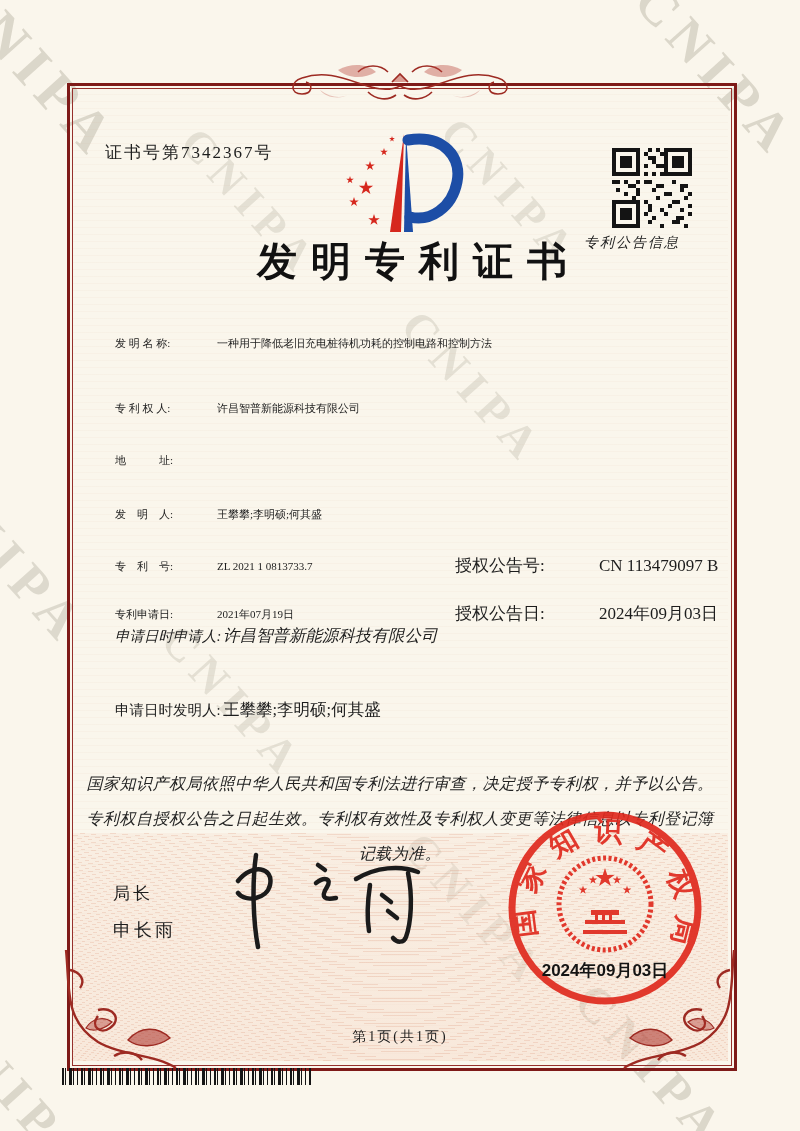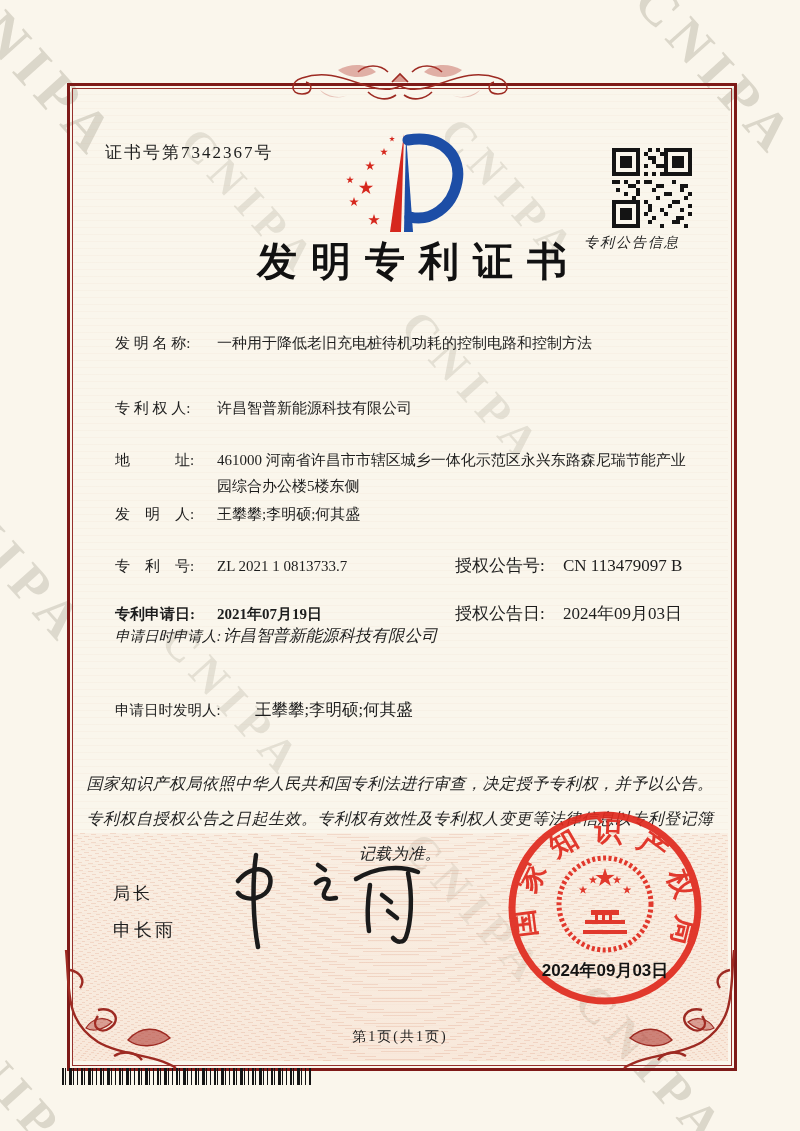--- a/index.html
+++ b/index.html
@@ -29,24 +29,24 @@
   .ornament{position:absolute; pointer-events:none;}
   
   .cert-no{position:absolute; left:105px; top:141px; font-size:17px; letter-spacing:2px;}
   .logo{position:absolute; left:338px; top:132px;}
   .qr{position:absolute; left:612px; top:148px;}
   .qr-label{position:absolute; left:584px; top:234px; width:136px; text-align:left;
     font-size:14px; font-style:italic; letter-spacing:2px; color:#222;}
   .title{position:absolute; left:12px; top:234px; width:100%; text-align:center;
     font-size:40px; font-weight:bold; letter-spacing:14px; text-indent:14px; color:#111;}
   
-  .row{position:absolute; left:115px; display:flex; font-size:15px; line-height:26px;}
+  .row{position:absolute; left:115px; display:flex; font-size:11px; line-height:26px;}
   .row .lab{flex:none; width:102px; white-space:pre;}
   .row .val{width:480px;}
-  .row2{position:absolute; left:455px; display:flex; font-size:17px; line-height:26px;}
+  .row2{position:absolute; left:455px; display:flex; font-size:17px; line-height:26px;gap:36px;}
   .row2 .lab{flex:none; width:108px;}
   .row2 .val{white-space:nowrap;}
   .row-sm{position:absolute; left:115px; display:flex; line-height:24px;}
   .row-sm .lab{flex:none; width:108px; font-size:14.5px;}
   .row-sm .val{font-size:16.5px;}
   
   .statement{position:absolute; left:80px; top:766px; width:640px; text-align:center;
     font-size:16px; font-style:italic; line-height:35px; letter-spacing:0.5px; color:#222;}
   
   .signer-title{position:absolute; left:113px; top:882px; font-size:17px; letter-spacing:3px;
@@ -216,47 +216,46 @@
   <div class="row" style="top:330px;">
     <span class="lab">发 明 名 称: </span>
     <span class="val">一种用于降低老旧充电桩待机功耗的控制电路和控制方法</span>
   </div>
   <div class="row" style="top:395px;">
     <span class="lab">专 利 权 人: </span>
     <span class="val">许昌智普新能源科技有限公司</span>
   </div>
   <div class="row" style="top:447px;">
     <span class="lab">地　　　址: </span>
-    <span class="val">461000 河南省许昌市市辖区城乡一体化示范区永兴东路森尼瑞节能产业园综合办公楼5楼东侧</span>
   </div>
   <div class="row" style="top:501px;">
     <span class="lab">发　明　人: </span>
     <span class="val">王攀攀;李明硕;何其盛</span>
   </div>
   <div class="row" style="top:553px;">
     <span class="lab">专　利　号: </span>
     <span class="val" style="width:230px;">ZL 2021 1 0813733.7</span>
   </div>
   <div class="row2" style="top:553px;">
     <span class="lab">授权公告号: </span>
     <span class="val">CN 113479097 B</span>
   </div>
-  <div class="row" style="top:601px;font-weight:bold;">
+  <div class="row" style="top:601px;">
     <span class="lab">专利申请日: </span>
     <span class="val" style="width:230px;">2021年07月19日</span>
   </div>
   <div class="row2" style="top:601px;">
     <span class="lab">授权公告日: </span>
     <span class="val">2024年09月03日</span>
   </div>
   <div class="row-sm" style="top:624px;font-style:italic;">
     <span class="lab">申请日时申请人: </span>
     <span class="val">许昌智普新能源科技有限公司</span>
   </div>
-  <div class="row-sm" style="top:698px;gap:32px;">
+  <div class="row-sm" style="top:698px;">
     <span class="lab">申请日时发明人: </span>
     <span class="val">王攀攀;李明硕;何其盛</span>
   </div>
 
   <div class="statement">
     <div>国家知识产权局依照中华人民共和国专利法进行审查，决定授予专利权，并予以公告。</div>
     <div>专利权自授权公告之日起生效。专利权有效性及专利权人变更等法律信息以专利登记簿记载为准。</div>
   </div>
 
   <div class="signer-title">局长</div>

